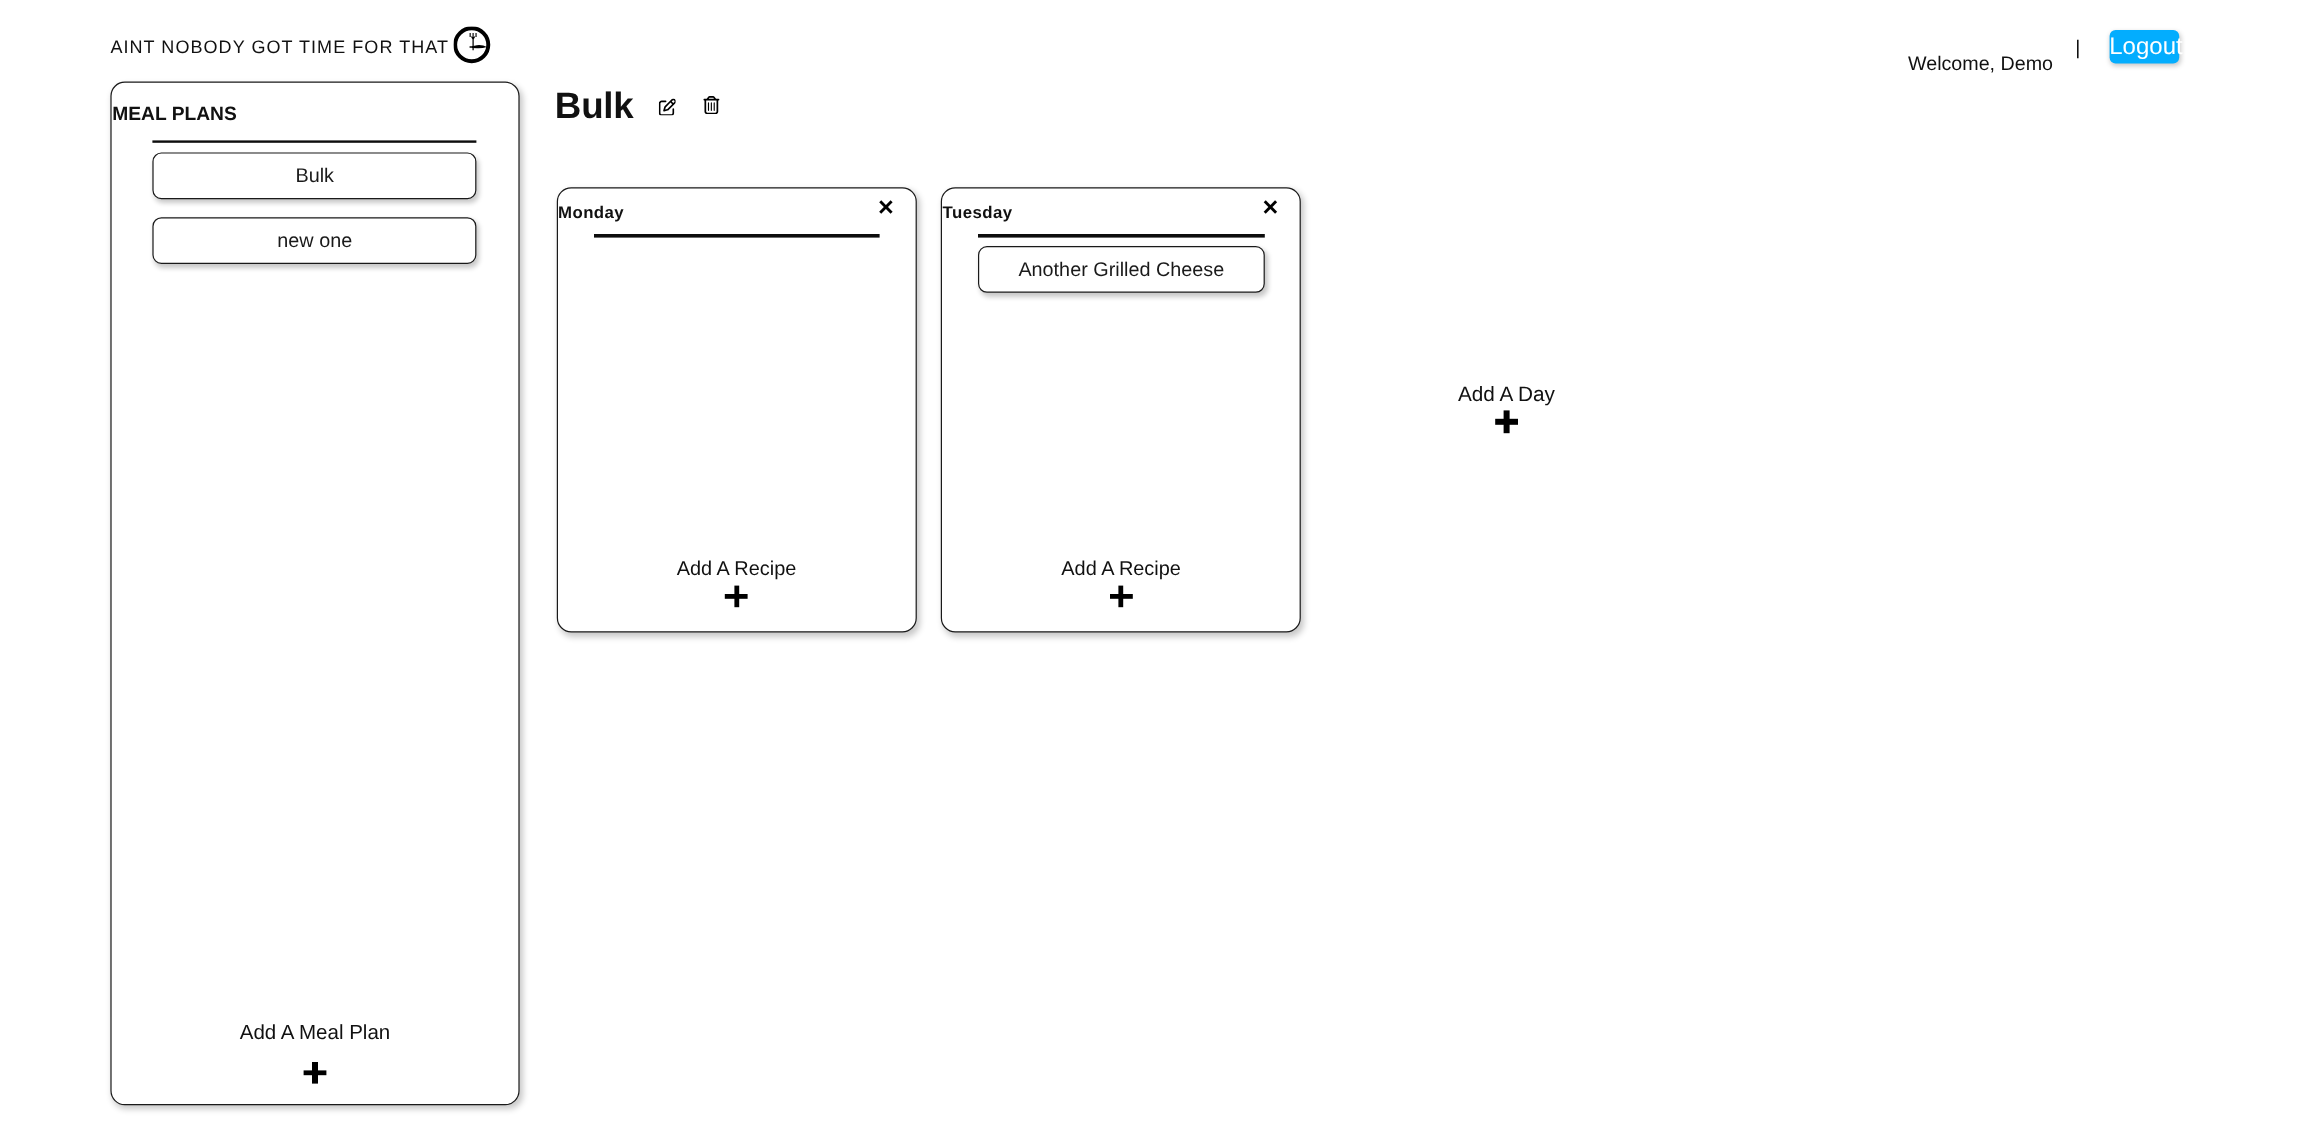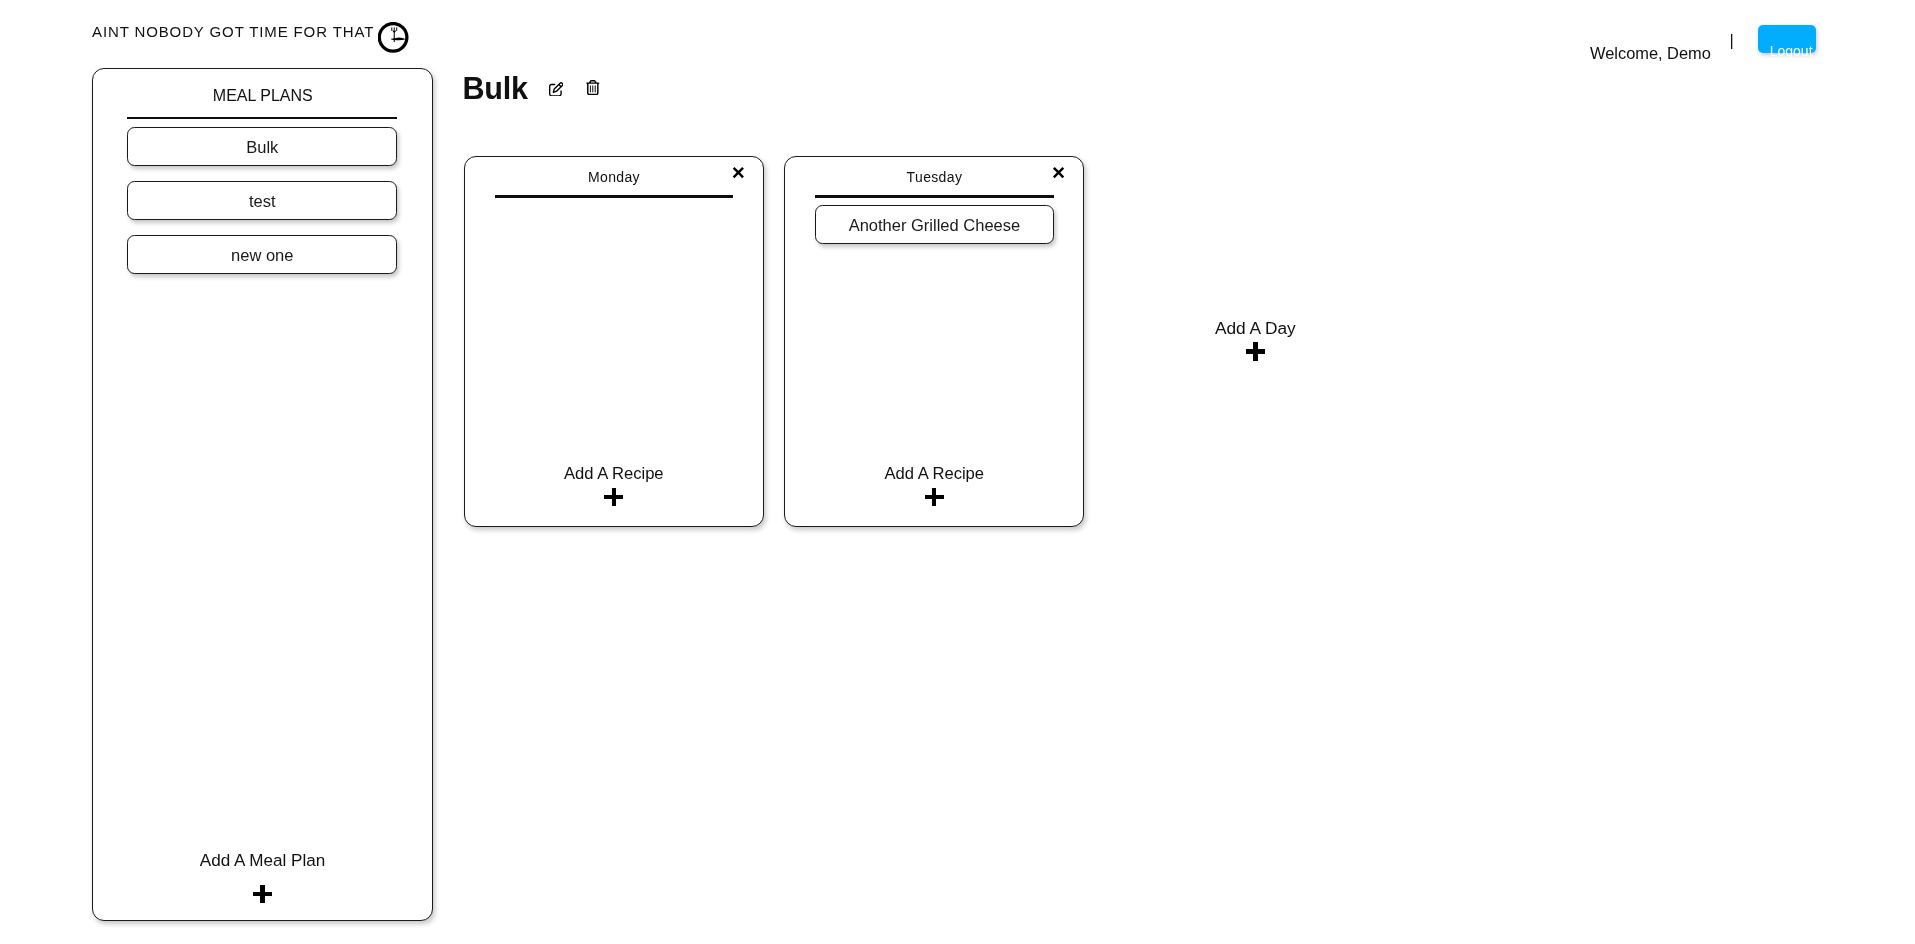--- a/index.html
+++ b/index.html
@@ -13,53 +13,53 @@
     overflow: hidden;
   }
   .app { position: relative; width: 1915px; height: 944px; }
 
   
   .site-header {
     position: absolute; left: 0; top: 0; width: 1915px; height: 62px;
   }
   .brand {
     position: absolute; left: 92px; top: 24px;
-    display: flex; align-items: flex-start; gap: 5px;
+    display: flex; align-items: center; gap: 5px;
   }
   .brand-text {
     font-size: 15px; letter-spacing: 0.88px; line-height: 1;
     color: #111; white-space: nowrap;
   }
   .brand-logo { width: 32px; height: 32px; display: block; margin-top: -2px; margin-left: -1px; }
 
   .header-right {
     position: absolute; left: 1590px; top: 24.7px;
     display: flex; align-items: flex-start;
   }
   .welcome { font-size: 16.4px; color: #111; line-height: 1; margin-top: 20px; }
   .sep { font-size: 16.4px; color: #111; margin: 7.4px 0 0 18.6px; line-height: 1; }
   .logout-btn {
     background: #03adfe; color: #fff; border: none; border-radius: 5px;
-    font-size: 14px; width: 58px; height: 28px; line-height: 28px; padding: 12px;
+    font-size: 20px; width: 58px; height: 28px; line-height: 28px; padding: 0;
     font-family: inherit; cursor: pointer; margin-left: 24px;
     box-shadow: 1px 2px 4px rgba(0,0,0,0.22);
   }
 
   
   .card {
     background: #fff; border: 1px solid #1a1a1a; border-radius: 12px;
     box-shadow: 2px 3px 5px rgba(0,0,0,0.22);
   }
   .sidebar {
     position: absolute; left: 92px; top: 68.3px; width: 341px; height: 852.5px;
     display: flex; flex-direction: column;
   }
   .card-title {
-    text-align: center; font-size: 16px; letter-spacing: 0;
-    margin: 18.5px 0 0; font-weight: 400; line-height: 1;
+    font-size: 16px; letter-spacing: 0;
+    margin: 18.5px 0 0; font-weight: 700; line-height: 1;
     padding-left: 0.6px;
   }
   .rule {
     border: 0; background: #0d0d0d; margin: 12.9px 34.6px 0 34.2px; height: 2.8px;
   }
   .rule-day { margin: 11.7px 29.8px 0 30.1px; height: 2.5px; }
   .plan-list { padding: 8.0px 34.6px 0 34.2px; }
   .pill {
     display: block; width: 100%; height: 39.5px; background: #fff;
     border: 1px solid #1a1a1a; border-radius: 7.5px;
@@ -160,21 +160,20 @@
   </header>
 
   <aside class="card sidebar">
     <h2 class="card-title">MEAL PLANS</h2>
     <hr class="rule">
     <div class="plan-list">
 
         <button class="pill">Bulk</button>
 
 
-        <button class="pill">test</button>
 
         <button class="pill">new one</button>
 
     </div>
     <div class="card-footer">
       <div class="label">Add A Meal Plan</div>
       <div class="plus">+</div>
     </div>
   </aside>
 

